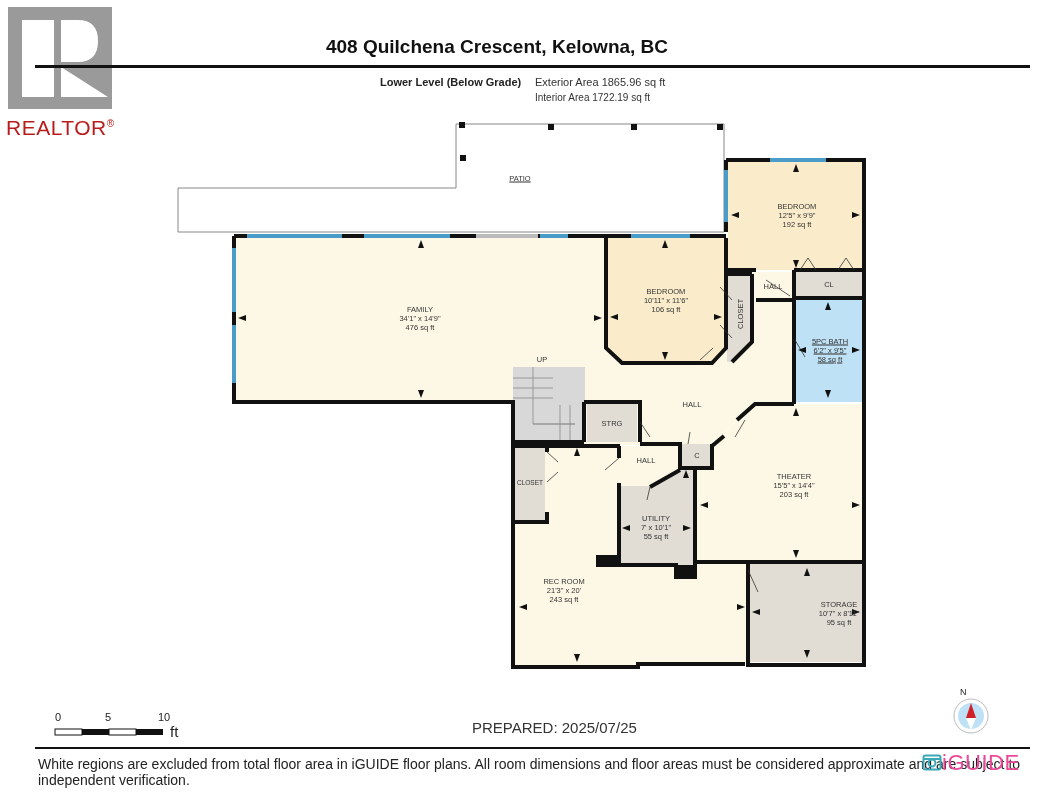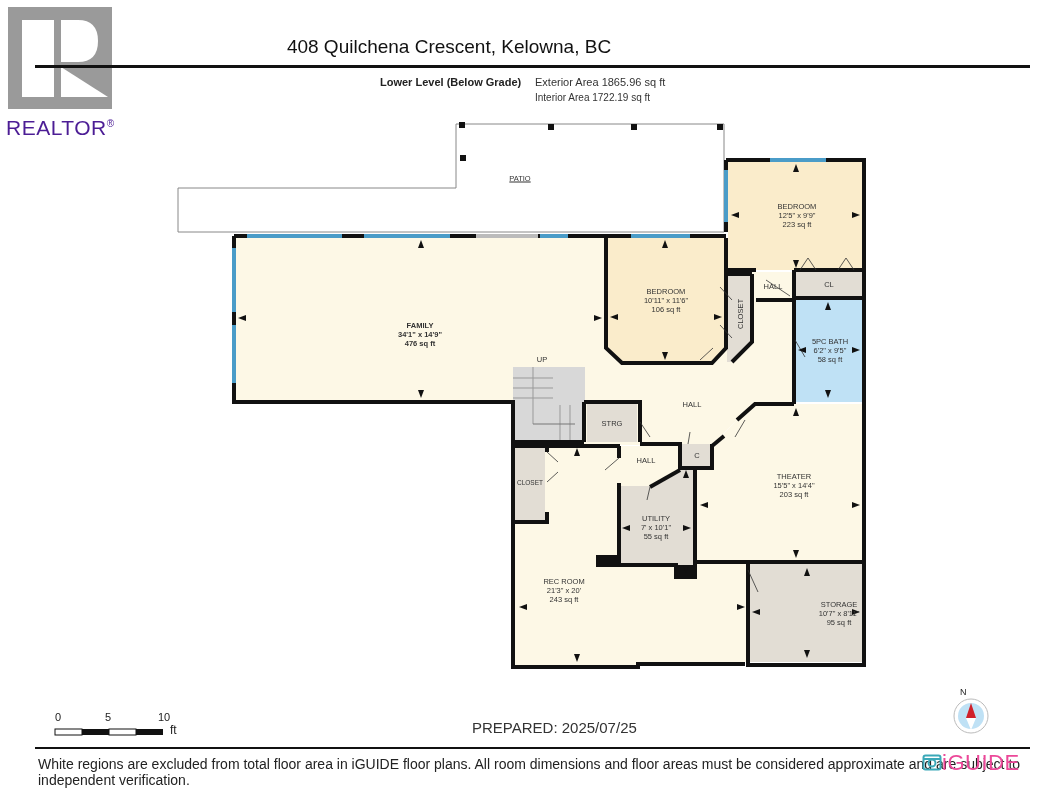--- a/index.html
+++ b/index.html
@@ -1,21 +1,21 @@
 <!DOCTYPE html>
 <html><head>
 <meta charset="utf-8">
 <style>
   html, body { margin:0; padding:0; background:#ffffff; }
   body { width:1049px; height:812px; position:relative; overflow:hidden; font-family:"Liberation Sans", sans-serif; color:#222; }
   .abs { position:absolute; }
   .realtor-box { left:8px; top:7px; width:104px; height:102px; background:#9a9a9a; }
-  .realtor-text { left:6px; top:116px; font-size:21px; color:#4c1d95; letter-spacing:0.5px; }
+  .realtor-text { left:6px; top:116px; font-size:21px; color:#b91c1c; letter-spacing:0.5px; }
   .realtor-text sup { font-size:10px; }
-  .title { left:0; width:898px; top:36px; text-align:center; font-weight:normal; font-size:19px; color:#111; }
+  .title { left:0; width:898px; top:36px; text-align:center; font-weight:bold; font-size:19px; color:#111;padding-left:48px; }
   .title-rule { left:35px; top:65px; width:995px; height:3px; background:#111; }
   .level-label { left:380px; top:76px; font-weight:bold; font-size:11px; color:#222; }
   .area-ext { left:535px; top:76px; font-size:11px; color:#333; }
   .area-int { left:535px; top:92px; font-size:10px; color:#333; }
   svg.plan { position:absolute; left:0; top:0; }
   .room-label { position:absolute; text-align:center; font-size:7.5px; line-height:9px; color:#333; white-space:nowrap; transform:translate(-50%,-50%); }
   .scale { left:52px; top:711px; }
   .scale-nums { font-size:11px; color:#222; }
   .prepared { left:472px; top:719px; font-size:15px; color:#333; }
   .footer-rule { left:35px; top:747px; width:995px; height:2px; background:#111; }
@@ -174,36 +174,36 @@
       <path d="M691 528 l-8 -3 v6 z"></path>
     <path d="M807 568 l-3 8 h6 z"></path>
       <path d="M807 658 l-3 -8 h6 z"></path>
     <path d="M752 612 l8 -3 v6 z"></path>
       <path d="M860 612 l-8 -3 v6 z"></path>
   </g>
 </svg>
 
 <div class="room-label" style="left:520px;top:178px;text-decoration:underline;">PATIO</div>
 
-<div class="room-label" style="left:420px;top:334px;font-weight:bold;">
+<div class="room-label" style="left:420px;top:318px;">
   <div>FAMILY</div>
     <div>34'1" x 14'9"</div>
     <div>476 sq ft</div>
 </div>
 <div class="room-label" style="left:666px;top:300px;">
   <div>BEDROOM</div>
     <div>10'11" x 11'6"</div>
     <div>106 sq ft</div>
 </div>
 <div class="room-label" style="left:797px;top:215px;">
   <div>BEDROOM</div>
     <div>12'5" x 9'9"</div>
-    <div>223 sq ft</div>
-</div>
-<div class="room-label" style="left:830px;top:350px;">
+    <div>192 sq ft</div>
+</div>
+<div class="room-label" style="left:830px;top:350px;text-decoration:underline;">
   <div>5PC BATH</div>
     <div>6'2" x 9'5"</div>
     <div>58 sq ft</div>
 </div>
 <div class="room-label" style="left:794px;top:485px;">
   <div>THEATER</div>
     <div>15'5" x 14'4"</div>
     <div>203 sq ft</div>
 </div>
 <div class="room-label" style="left:656px;top:527px;">
@@ -237,21 +237,21 @@
     <span style="position:absolute;left:3px;">0</span>
     <span style="position:absolute;left:53px;">5</span>
     <span style="position:absolute;left:106px;">10</span>
   </div>
   <svg width="140" height="12">
     <rect x="3" y="2" width="27" height="6" fill="#fff" stroke="#111" stroke-width="1"></rect>
     <rect x="30" y="2" width="27" height="6" fill="#111"></rect>
     <rect x="57" y="2" width="27" height="6" fill="#fff" stroke="#111" stroke-width="1"></rect>
     <rect x="84" y="2" width="27" height="6" fill="#111"></rect>
   </svg>
-  <span style="position:absolute;left:118px;top:12px;font-size:12px;">ft</span>
+  <span style="position:absolute;left:118px;top:12px;font-size:15px;">ft</span>
 </div>
 
 <div class="abs prepared">PREPARED: 2025/07/25</div>
 
 <div class="abs compass-n">N</div>
 <svg class="abs" style="left:952px;top:697px;" width="40" height="40">
   <circle cx="19" cy="19" r="17" fill="#fff" stroke="#bbb" stroke-width="1"></circle>
   <circle cx="19" cy="19" r="13" fill="#bfe1f5"></circle>
   <path d="M19 6 L24 21 L14 21 Z" fill="#d0202a"></path>
   <path d="M14 21 L24 21 L19 33 Z" fill="#fff"></path>

